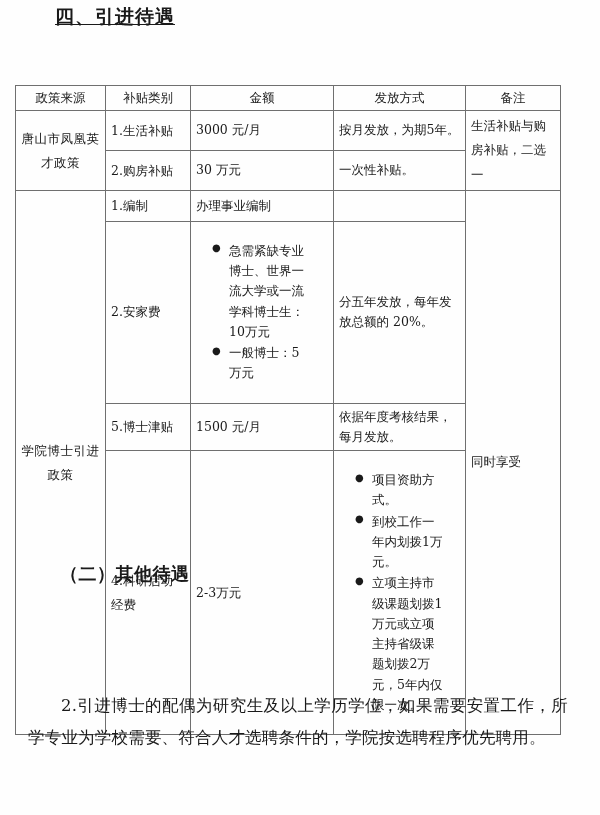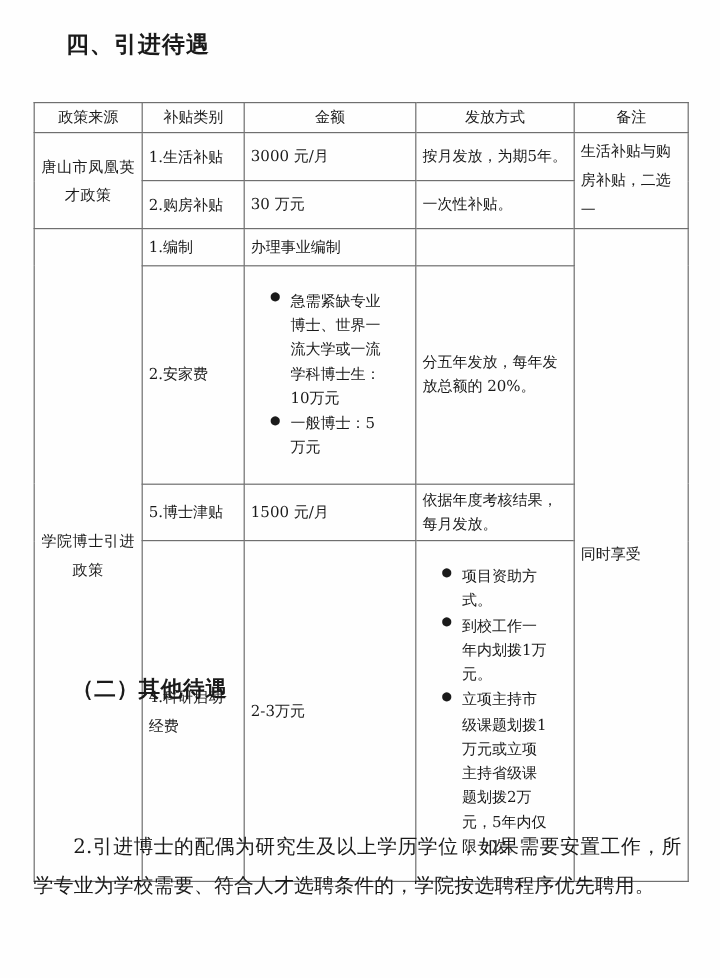--- a/index.html
+++ b/index.html
@@ -19,25 +19,26 @@
     position: relative;
     width: 600px;
     height: 815px;
     background: #fefefe;
   }
 
   
   .h-major {
     position: absolute;
     left: 55px;
-    top: 24px;
+    top: 4px;
     font-size: 19px;
     font-weight: bold;
     letter-spacing: 1px;
     font-family: "DejaVu Sans", "Liberation Sans", sans-serif;
+    text-decoration: underline;
   }
   .h-minor {
     position: absolute;
     left: 60px;
     top: 44px;
     font-size: 18px;
     font-weight: bold;
     letter-spacing: 0.5px;
     font-family: "DejaVu Sans", "Liberation Sans", sans-serif;
   }
@@ -47,21 +48,21 @@
     top: 562px;
     font-size: 18px;
     font-weight: bold;
     letter-spacing: 0.5px;
     font-family: "DejaVu Sans", "Liberation Sans", sans-serif;
   }
 
   
   .tbl-wrap {
     position: absolute;
-    left: 28px;
+    left: 15px;
     top: 85px;
     width: 545px;
   }
   table.benefits {
     border-collapse: collapse;
     width: 545px;
     table-layout: fixed;
     font-size: 12.5px;
     line-height: 1.62;
   }

